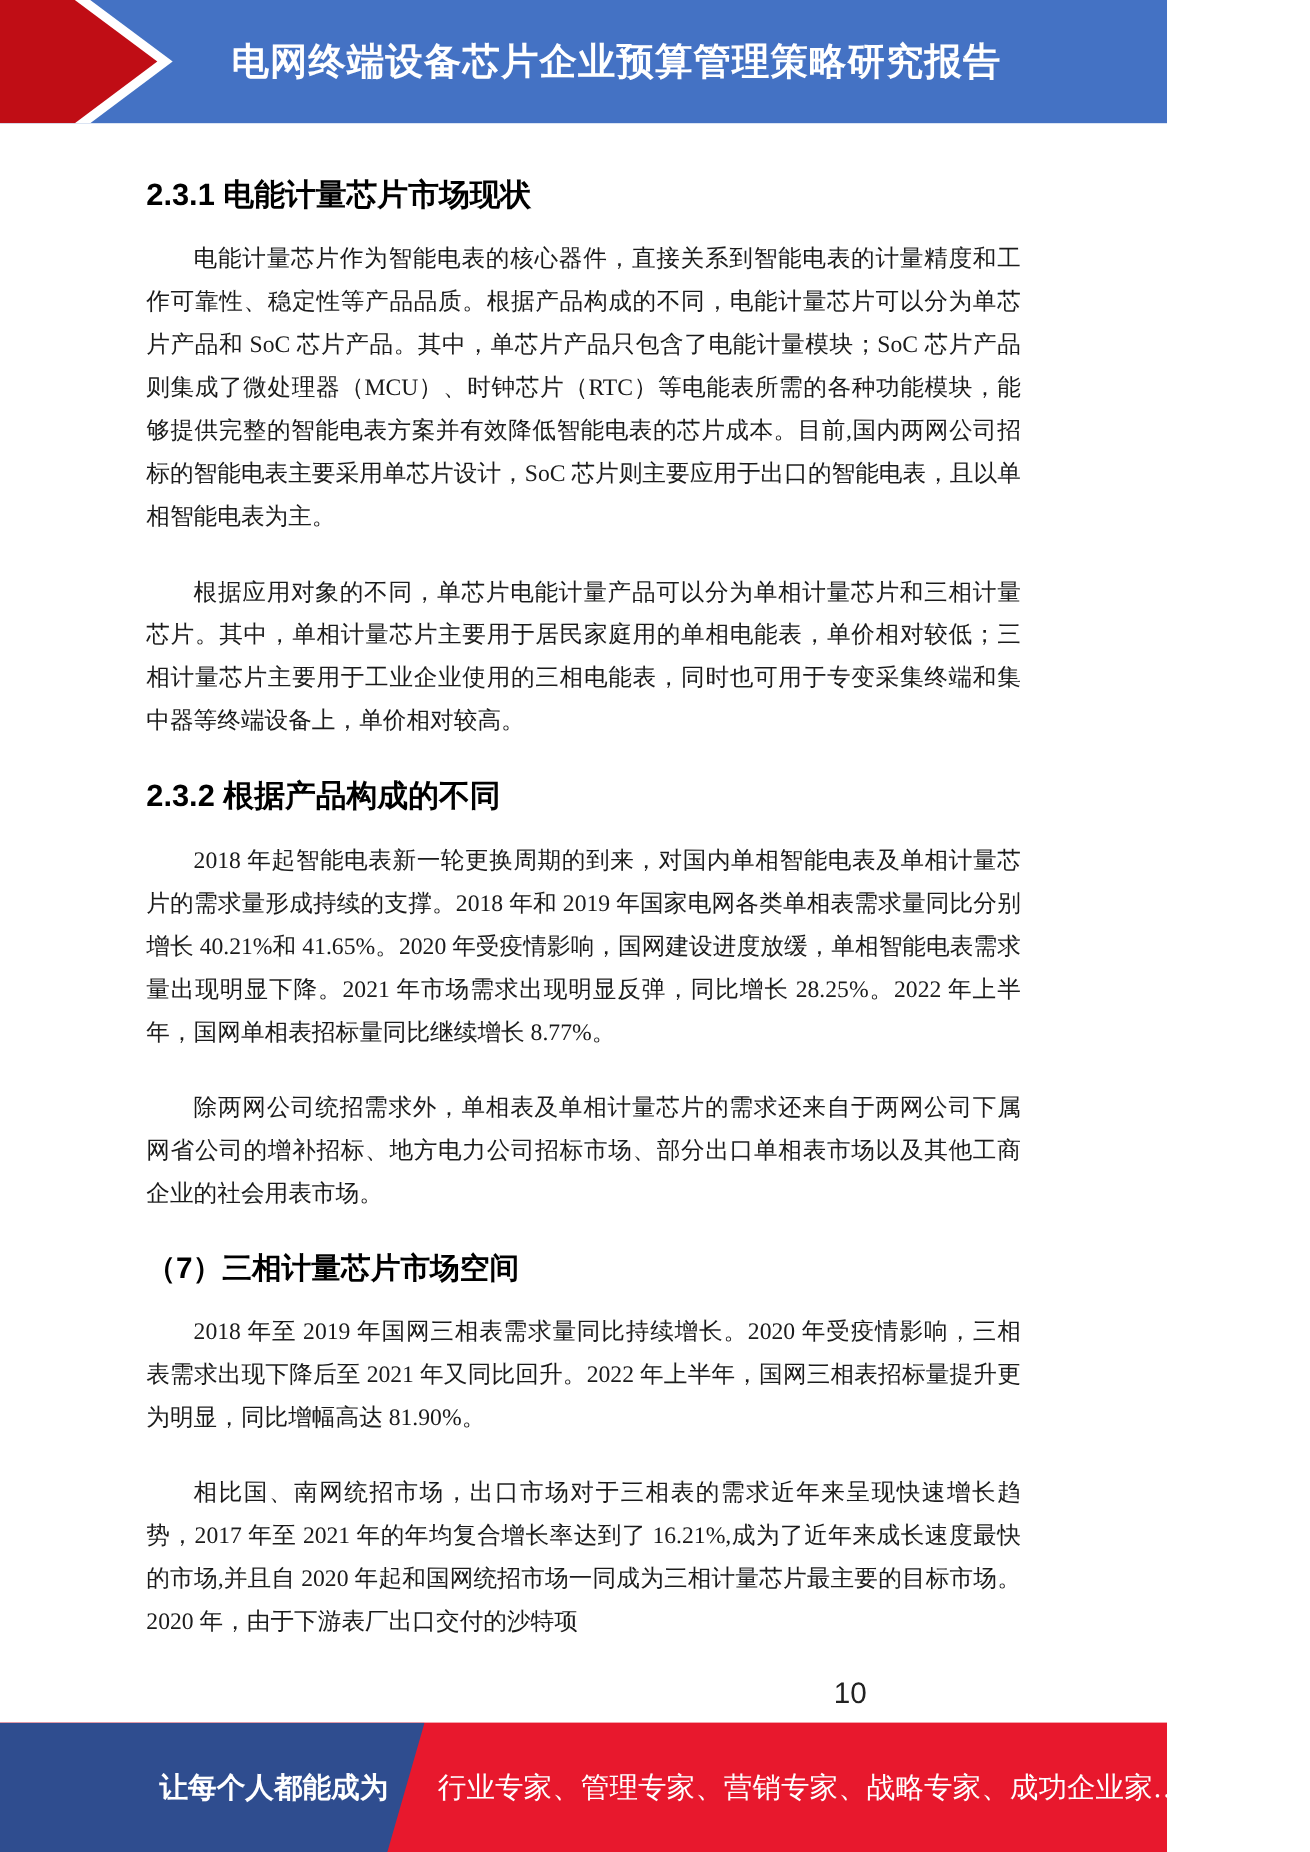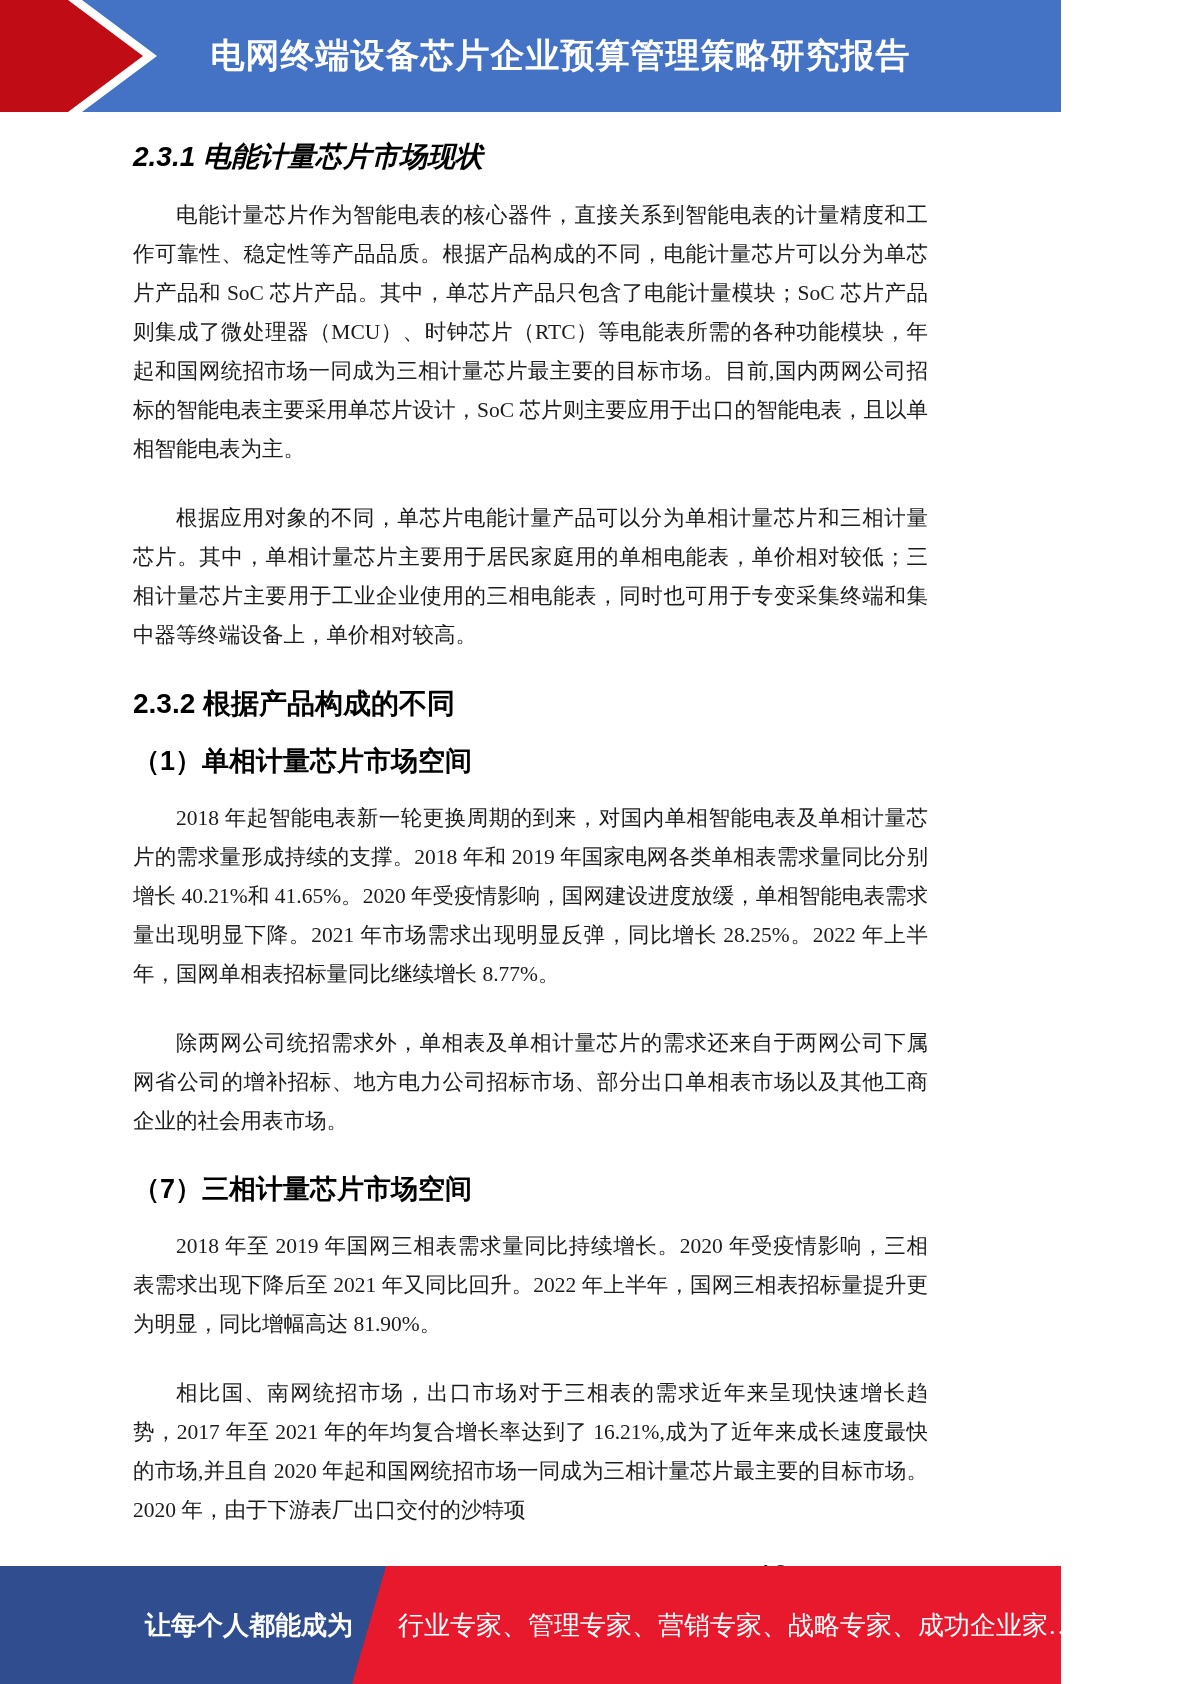--- a/index.html
+++ b/index.html
@@ -46,21 +46,21 @@
   .content {
     padding: 16px 133px 0 133px;
   }
   .content h2 {
     font-family: "Liberation Sans", "DejaVu Sans", sans-serif;
     font-weight: 700;
     font-size: 28px;
     color: #000000;
     margin: 14px 0 20px 0;
   }
-  .content h2.first { margin-top: 10px; font-style: italic; }
+  .content h2.first { margin-top: 30px; }
   .content h3 {
     font-family: "Liberation Sans", "DejaVu Sans", sans-serif;
     font-weight: 700;
     font-size: 27px;
     color: #000000;
     margin: 8px 0 20px 0;
   }
   .content p {
     font-family: "Liberation Serif", "DejaVu Serif", serif;
     font-size: 21.5px;
@@ -121,26 +121,25 @@
       <polygon class="arrow-white" points="0,0 82,0 157,56 82,112 0,112"></polygon>
       <polygon class="arrow-red" points="0,0 68,0 143,56 68,112 0,112"></polygon>
     </svg>
     <div class="header-title">电网终端设备芯片企业预算管理策略研究报告</div>
   </div>
 
   <div class="content">
 
     <h2 class="first">2.3.1 电能计量芯片市场现状</h2>
 
-    <p>电能计量芯片作为智能电表的核心器件，直接关系到智能电表的计量精度和工作可靠性、稳定性等产品品质。根据产品构成的不同，电能计量芯片可以分为单芯片产品和 SoC 芯片产品。其中，单芯片产品只包含了电能计量模块；SoC 芯片产品则集成了微处理器（MCU）、时钟芯片（RTC）等电能表所需的各种功能模块，年起和国网统招市场一同成为三相计量芯片最主要的目标市场。目前,国内两网公司招标的智能电表主要采用单芯片设计，SoC 芯片则主要应用于出口的智能电表，且以单相智能电表为主。</p>
+    <p>电能计量芯片作为智能电表的核心器件，直接关系到智能电表的计量精度和工作可靠性、稳定性等产品品质。根据产品构成的不同，电能计量芯片可以分为单芯片产品和 SoC 芯片产品。其中，单芯片产品只包含了电能计量模块；SoC 芯片产品则集成了微处理器（MCU）、时钟芯片（RTC）等电能表所需的各种功能模块，能够提供完整的智能电表方案并有效降低智能电表的芯片成本。目前,国内两网公司招标的智能电表主要采用单芯片设计，SoC 芯片则主要应用于出口的智能电表，且以单相智能电表为主。</p>
     <p>根据应用对象的不同，单芯片电能计量产品可以分为单相计量芯片和三相计量芯片。其中，单相计量芯片主要用于居民家庭用的单相电能表，单价相对较低；三相计量芯片主要用于工业企业使用的三相电能表，同时也可用于专变采集终端和集中器等终端设备上，单价相对较高。</p>
 
     <h2>2.3.2 根据产品构成的不同</h2>
 
-    <h3>（1）单相计量芯片市场空间</h3>
 
     <p>2018 年起智能电表新一轮更换周期的到来，对国内单相智能电表及单相计量芯片的需求量形成持续的支撑。2018 年和 2019 年国家电网各类单相表需求量同比分别增长 40.21%和 41.65%。2020 年受疫情影响，国网建设进度放缓，单相智能电表需求量出现明显下降。2021 年市场需求出现明显反弹，同比增长 28.25%。2022 年上半年，国网单相表招标量同比继续增长 8.77%。</p>
     <p>除两网公司统招需求外，单相表及单相计量芯片的需求还来自于两网公司下属网省公司的增补招标、地方电力公司招标市场、部分出口单相表市场以及其他工商企业的社会用表市场。</p>
 
     <h3>（7）三相计量芯片市场空间</h3>
 
     <p>2018 年至 2019 年国网三相表需求量同比持续增长。2020 年受疫情影响，三相表需求出现下降后至 2021 年又同比回升。2022 年上半年，国网三相表招标量提升更为明显，同比增幅高达 81.90%。</p>
     <p>相比国、南网统招市场，出口市场对于三相表的需求近年来呈现快速增长趋势，2017 年至 2021 年的年均复合增长率达到了 16.21%,成为了近年来成长速度最快的市场,并且自 2020 年起和国网统招市场一同成为三相计量芯片最主要的目标市场。2020 年，由于下游表厂出口交付的沙特项</p>
 
     <div class="page-number">10</div>

